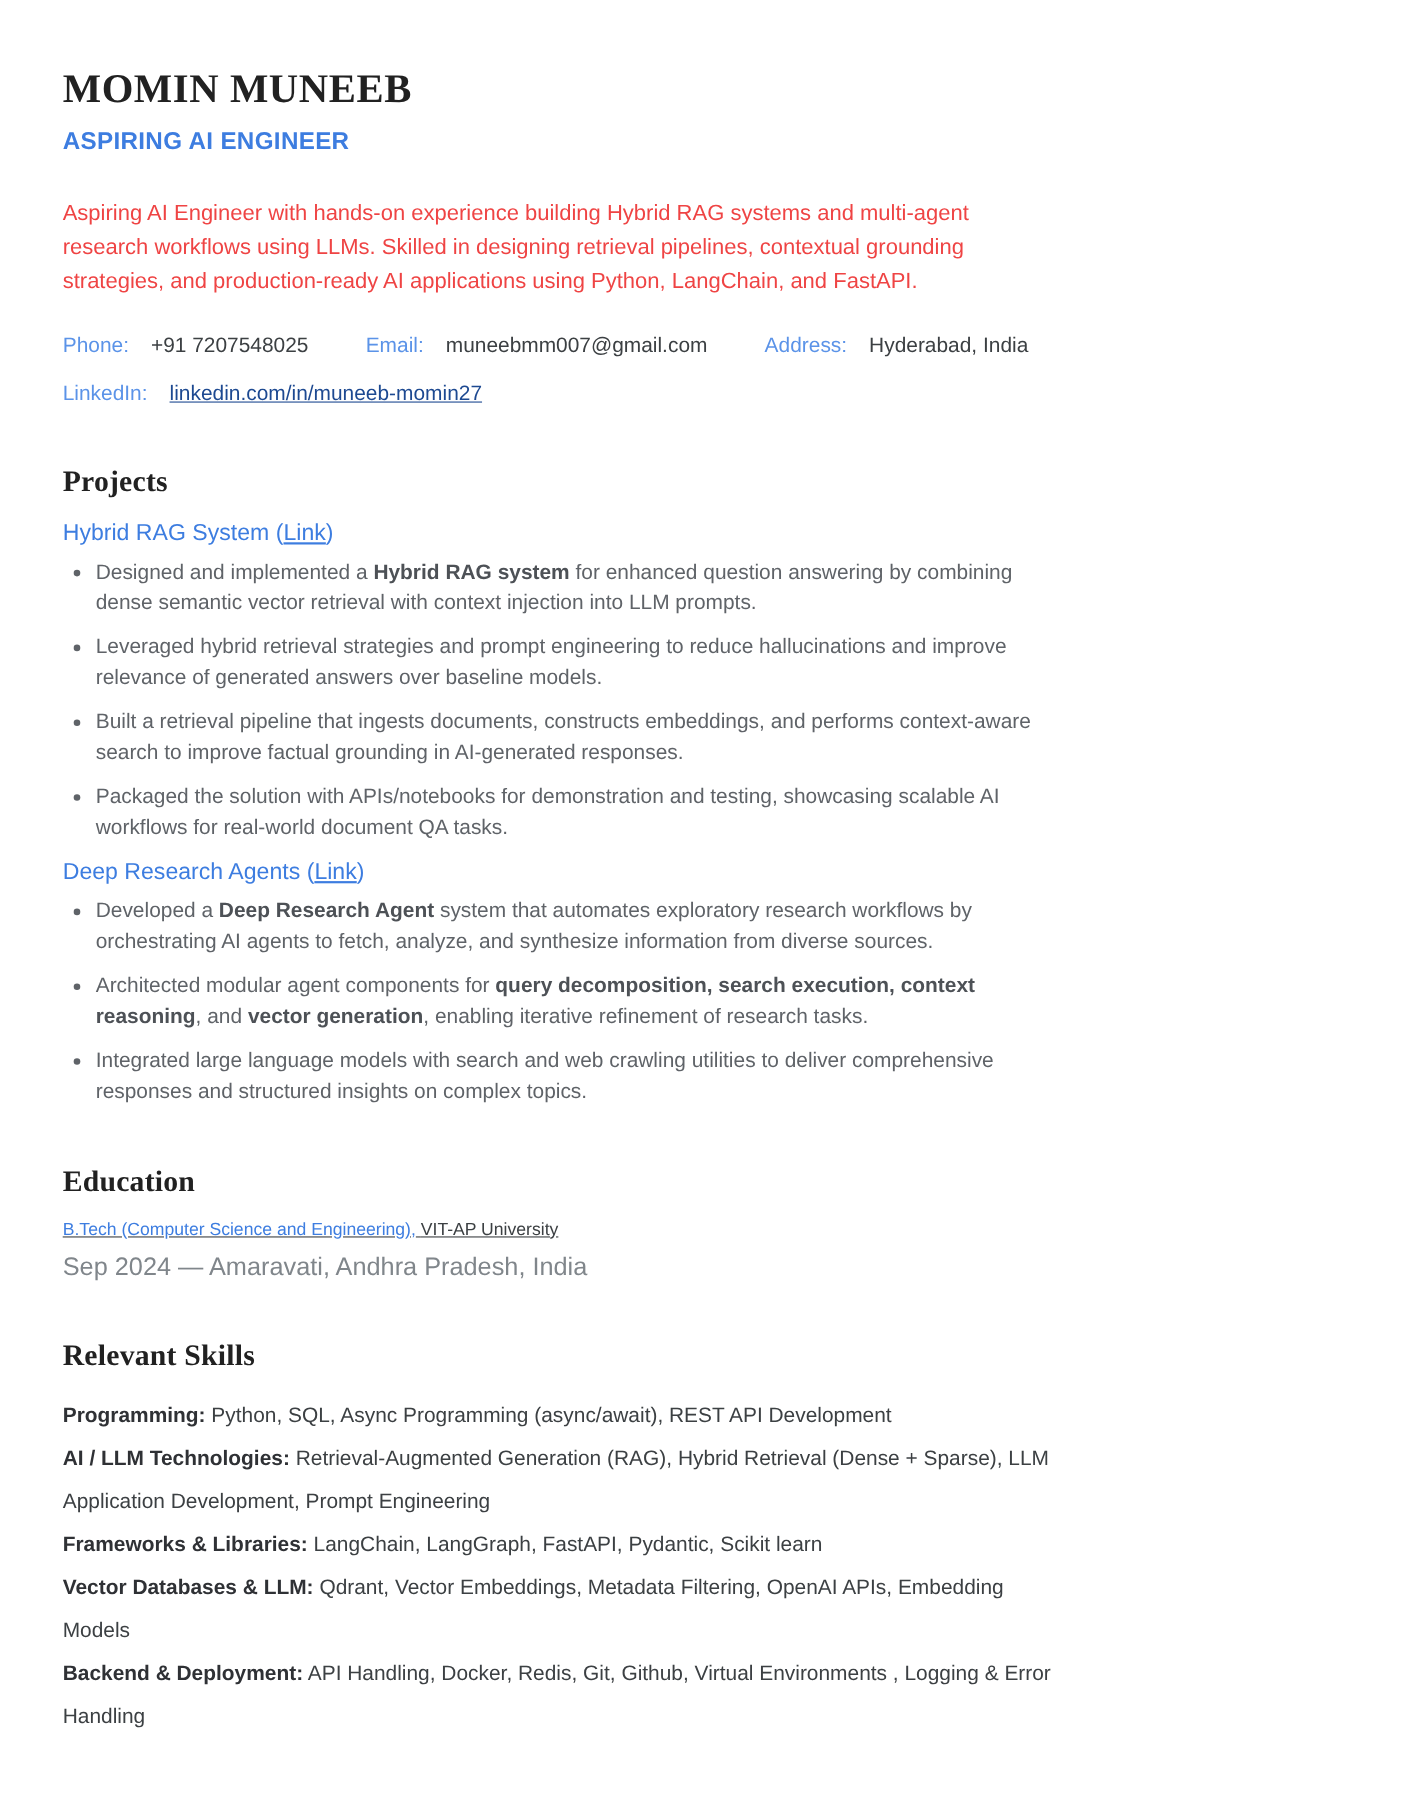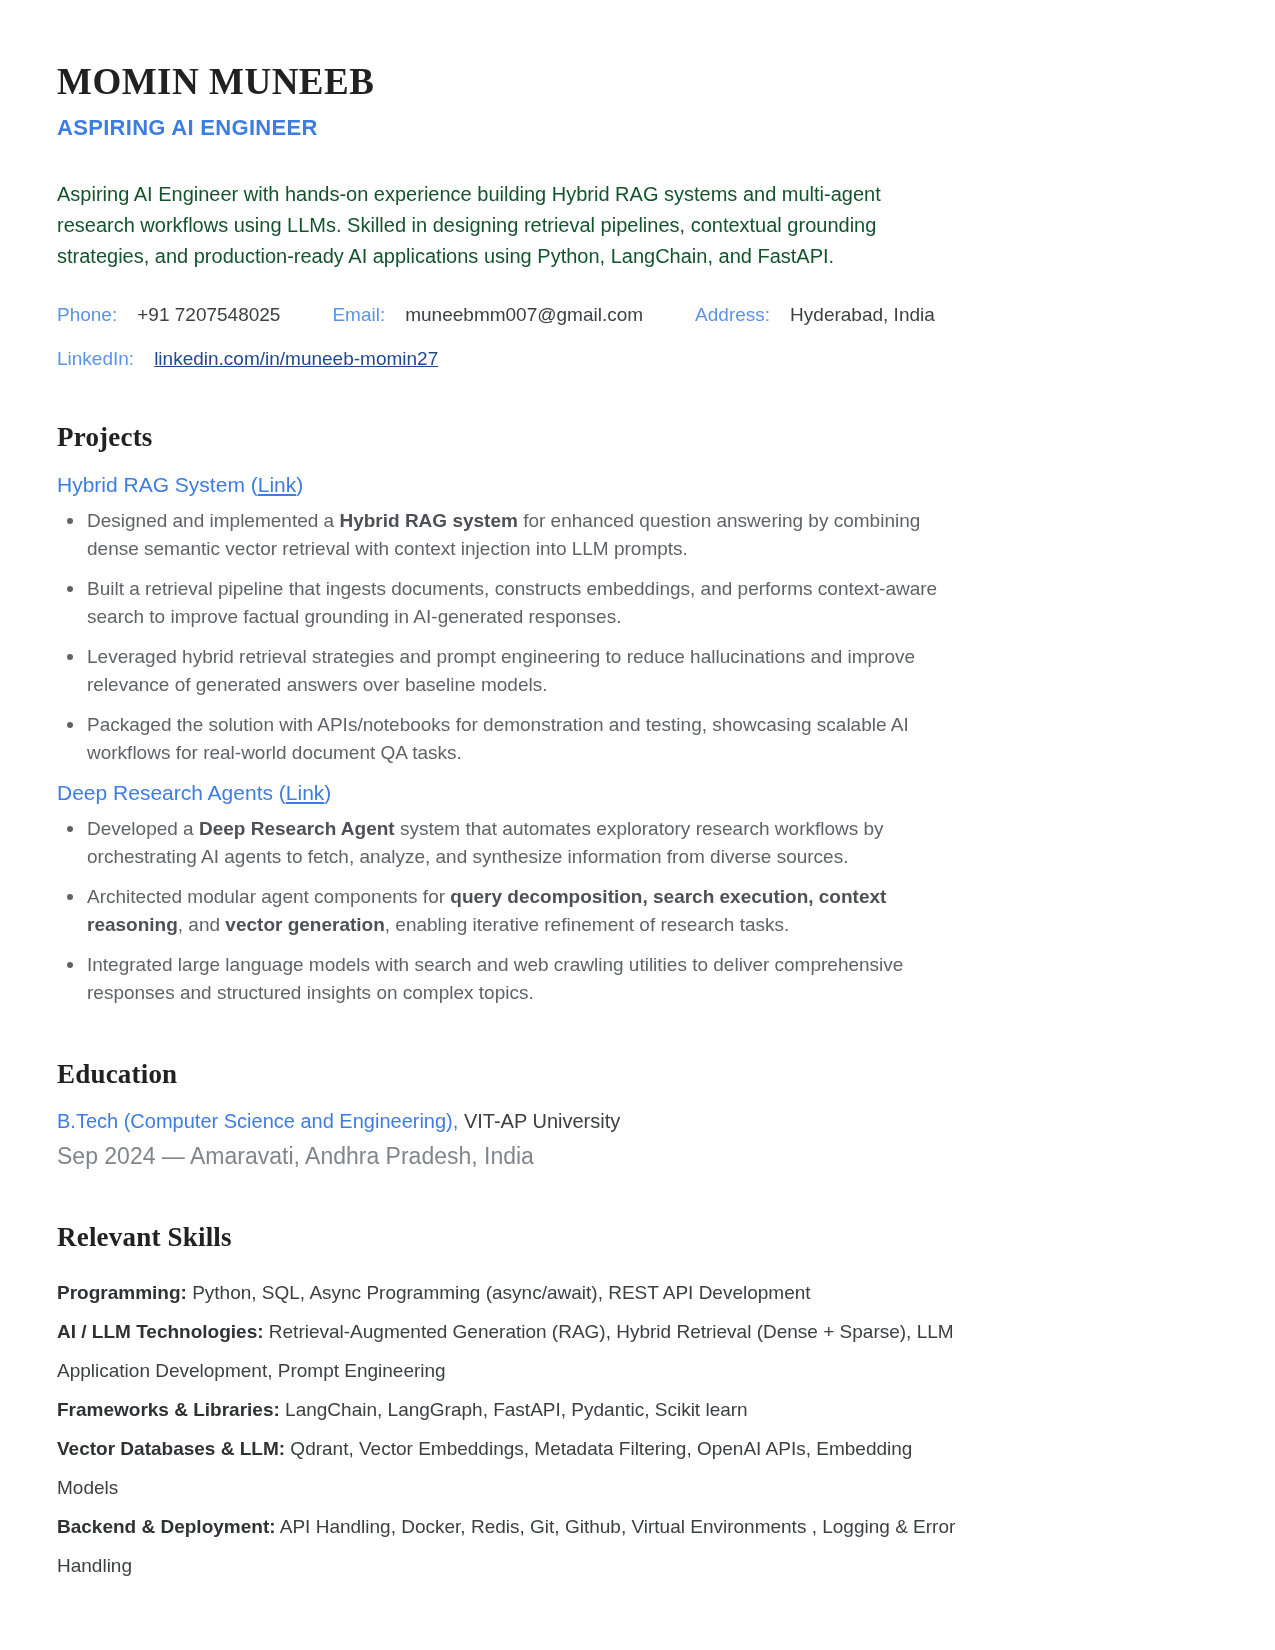--- a/index.html
+++ b/index.html
@@ -8,21 +8,21 @@
     padding:52px 58px 60px 57px;background:#ffffff;
     font-family:"Liberation Sans",sans-serif;color:#3c4043;
   }
   
   .name{
     font-family:"Liberation Serif",serif;font-weight:700;color:#212121;
     font-size:37px;letter-spacing:0.5px;margin:8px 0 12px 0;
   }
   .subtitle{color:#3d7de0;font-weight:700;font-size:22px;letter-spacing:0.3px;}
   
-  .summary{font-size:20px;line-height:31px;color:#14532d;margin:38px 0 0 0;max-width:1125px;}
+  .summary{font-size:20px;line-height:31px;color:#ef4444;margin:38px 0 0 0;max-width:1125px;}
   
   .contact-row{display:flex;gap:52px;margin-top:32px;font-size:19px;align-items:baseline;}
   .contact-row.second{margin-top:22px;}
   .contact-item{display:flex;gap:20px;align-items:baseline;}
   .contact-label{color:#5b93e8;}
   .contact-value{color:#3c4043;}
   .linkedin-link{color:#1d4991;text-decoration:underline;cursor:pointer;}
   
   .section-heading{
     font-family:"Liberation Serif",serif;font-weight:700;color:#212121;
@@ -39,21 +39,21 @@
   .bullet{
     position:relative;padding-left:30px;font-size:19px;line-height:28px;
     color:#5f6368;margin-bottom:12px;max-width:1150px;
   }
   .bullet::before{
     content:"";position:absolute;left:10px;top:11px;width:6px;height:6px;
     border-radius:50%;background:#5f6368;
   }
   .bullet b{color:#4d5156;font-weight:700;}
   
-  .edu-line{font-size:20px;margin-top:4px;}
+  .edu-line{font-size:16px;margin-top:4px;text-decoration:underline;}
   .edu-degree{color:#3d7de0;}
   .edu-university{color:#3c4043;}
   .edu-meta{color:#80868b;font-size:23px;margin-top:10px;}
   
   .skills-list{margin-top:6px;}
   .skill-line{font-size:19px;line-height:39px;color:#3c4043;margin:0;max-width:1155px;}
   .skill-label{color:#2f3135;font-weight:700;}
 </style>
 </head>
 <body>
@@ -88,22 +88,22 @@
       <a class="linkedin-link" href="#">linkedin.com/in/muneeb-momin27</a>
     </span>
   </div>
 
   <h2 class="section-heading">Projects</h2>
   <div>
       <section class="project">
         <h3 class="project-title"><span>Hybrid RAG System</span><span> (</span><a class="project-link" href="#">Link</a><span>)</span></h3>
         <ul class="bullets">
           <li class="bullet"><span>Designed and implemented a </span><b>Hybrid RAG system</b><span> for enhanced question answering by combining dense semantic vector retrieval with context injection into LLM prompts.</span></li>
+          <li class="bullet"><span>Leveraged hybrid retrieval strategies and prompt engineering to reduce hallucinations and improve relevance of generated answers over baseline models.</span></li>
           <li class="bullet"><span>Built a retrieval pipeline that ingests documents, constructs embeddings, and performs context-aware search to improve factual grounding in AI-generated responses.</span></li>
-          <li class="bullet"><span>Leveraged hybrid retrieval strategies and prompt engineering to reduce hallucinations and improve relevance of generated answers over baseline models.</span></li>
           <li class="bullet"><span>Packaged the solution with APIs/notebooks for demonstration and testing, showcasing scalable AI workflows for real-world document QA tasks.</span></li>
         </ul>
       </section>
       <section class="project">
         <h3 class="project-title"><span>Deep Research Agents</span><span> (</span><a class="project-link" href="#">Link</a><span>)</span></h3>
         <ul class="bullets">
           <li class="bullet"><span>Developed a </span><b>Deep Research Agent</b><span> system that automates exploratory research workflows by orchestrating AI agents to fetch, analyze, and synthesize information from diverse sources.</span></li>
           <li class="bullet"><span>Architected modular agent components for </span><b>query decomposition, search execution, context reasoning</b><span>, and </span><b>vector generation</b><span>, enabling iterative refinement of research tasks.</span></li>
           <li class="bullet"><span>Integrated large language models with search and web crawling utilities to deliver comprehensive responses and structured insights on complex topics.</span></li>
         </ul>

